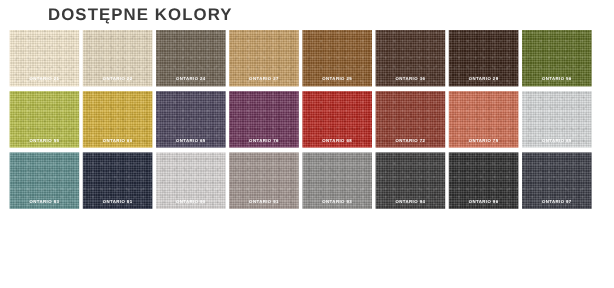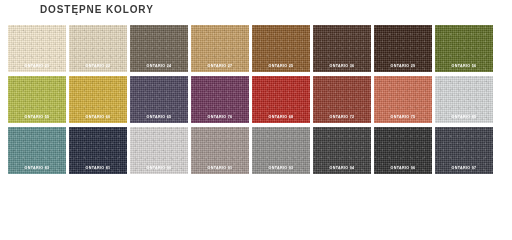--- a/index.html
+++ b/index.html
@@ -12,21 +12,21 @@
     height: 196px;
     font-family: "Liberation Sans", sans-serif;
     overflow: hidden;
     position: relative;
   }
 
   #page-title {
     position: absolute;
     left: 8px;
     top: 4px;
-    font-size: 10px;
+    font-size: 14px;
     font-weight: bold;
     letter-spacing: 0.9px;
     color: #3a3a3a;
     padding-left: 32px;
   }
 
   #swatch-grid {
     position: absolute;
     left: 8px;
     top: 25px;

